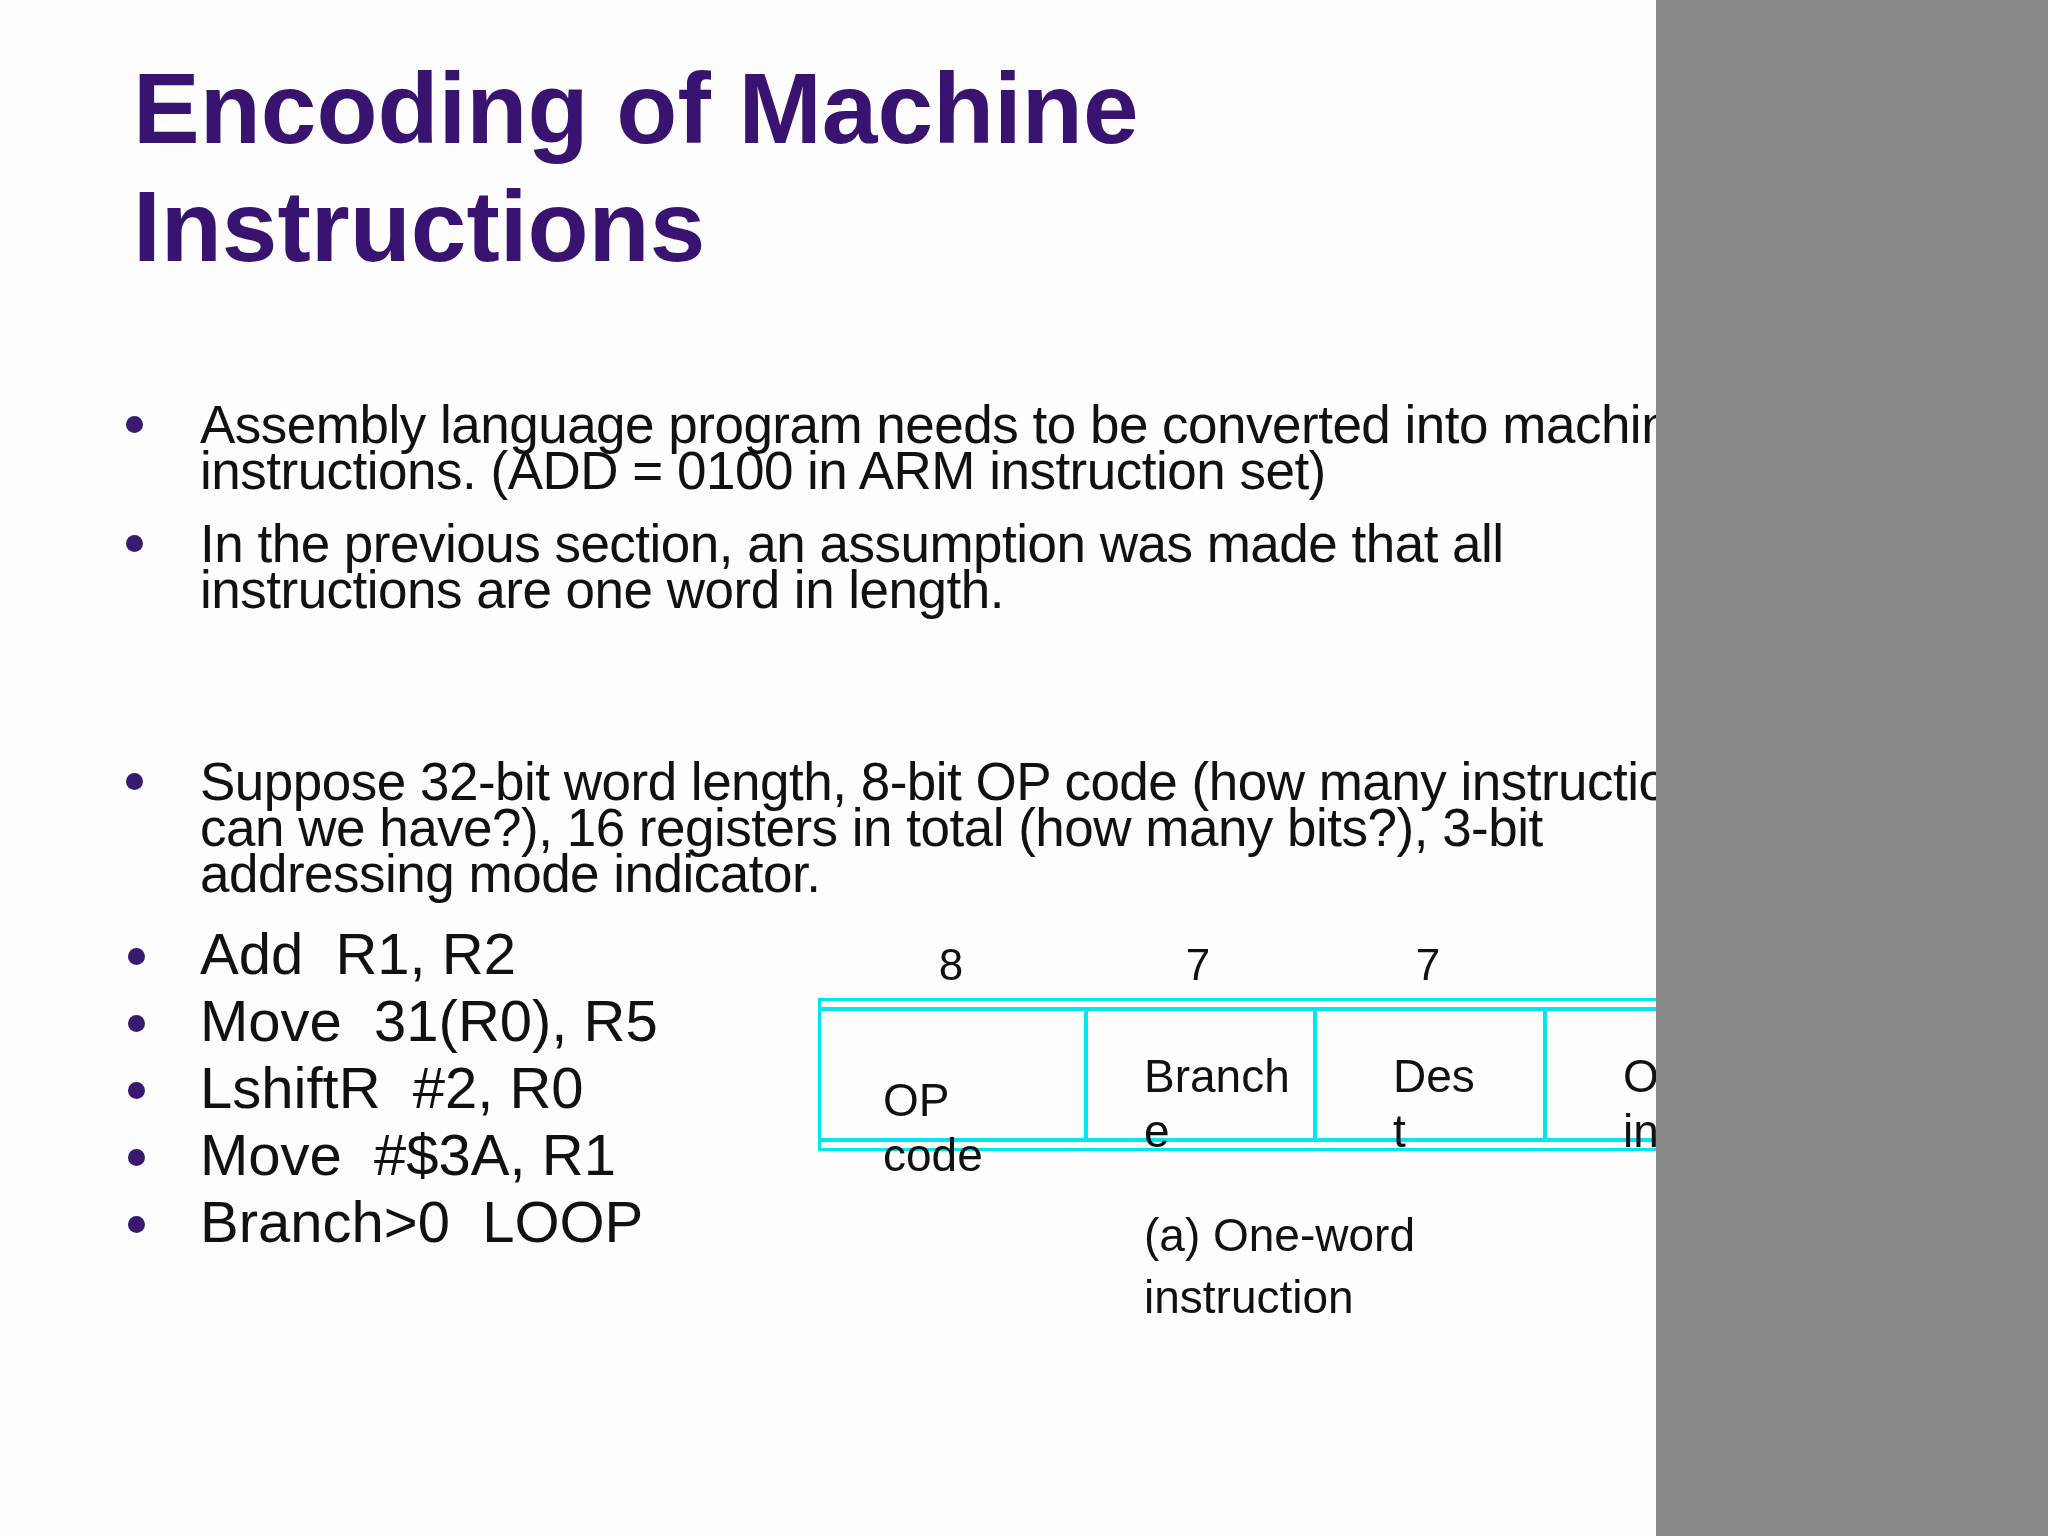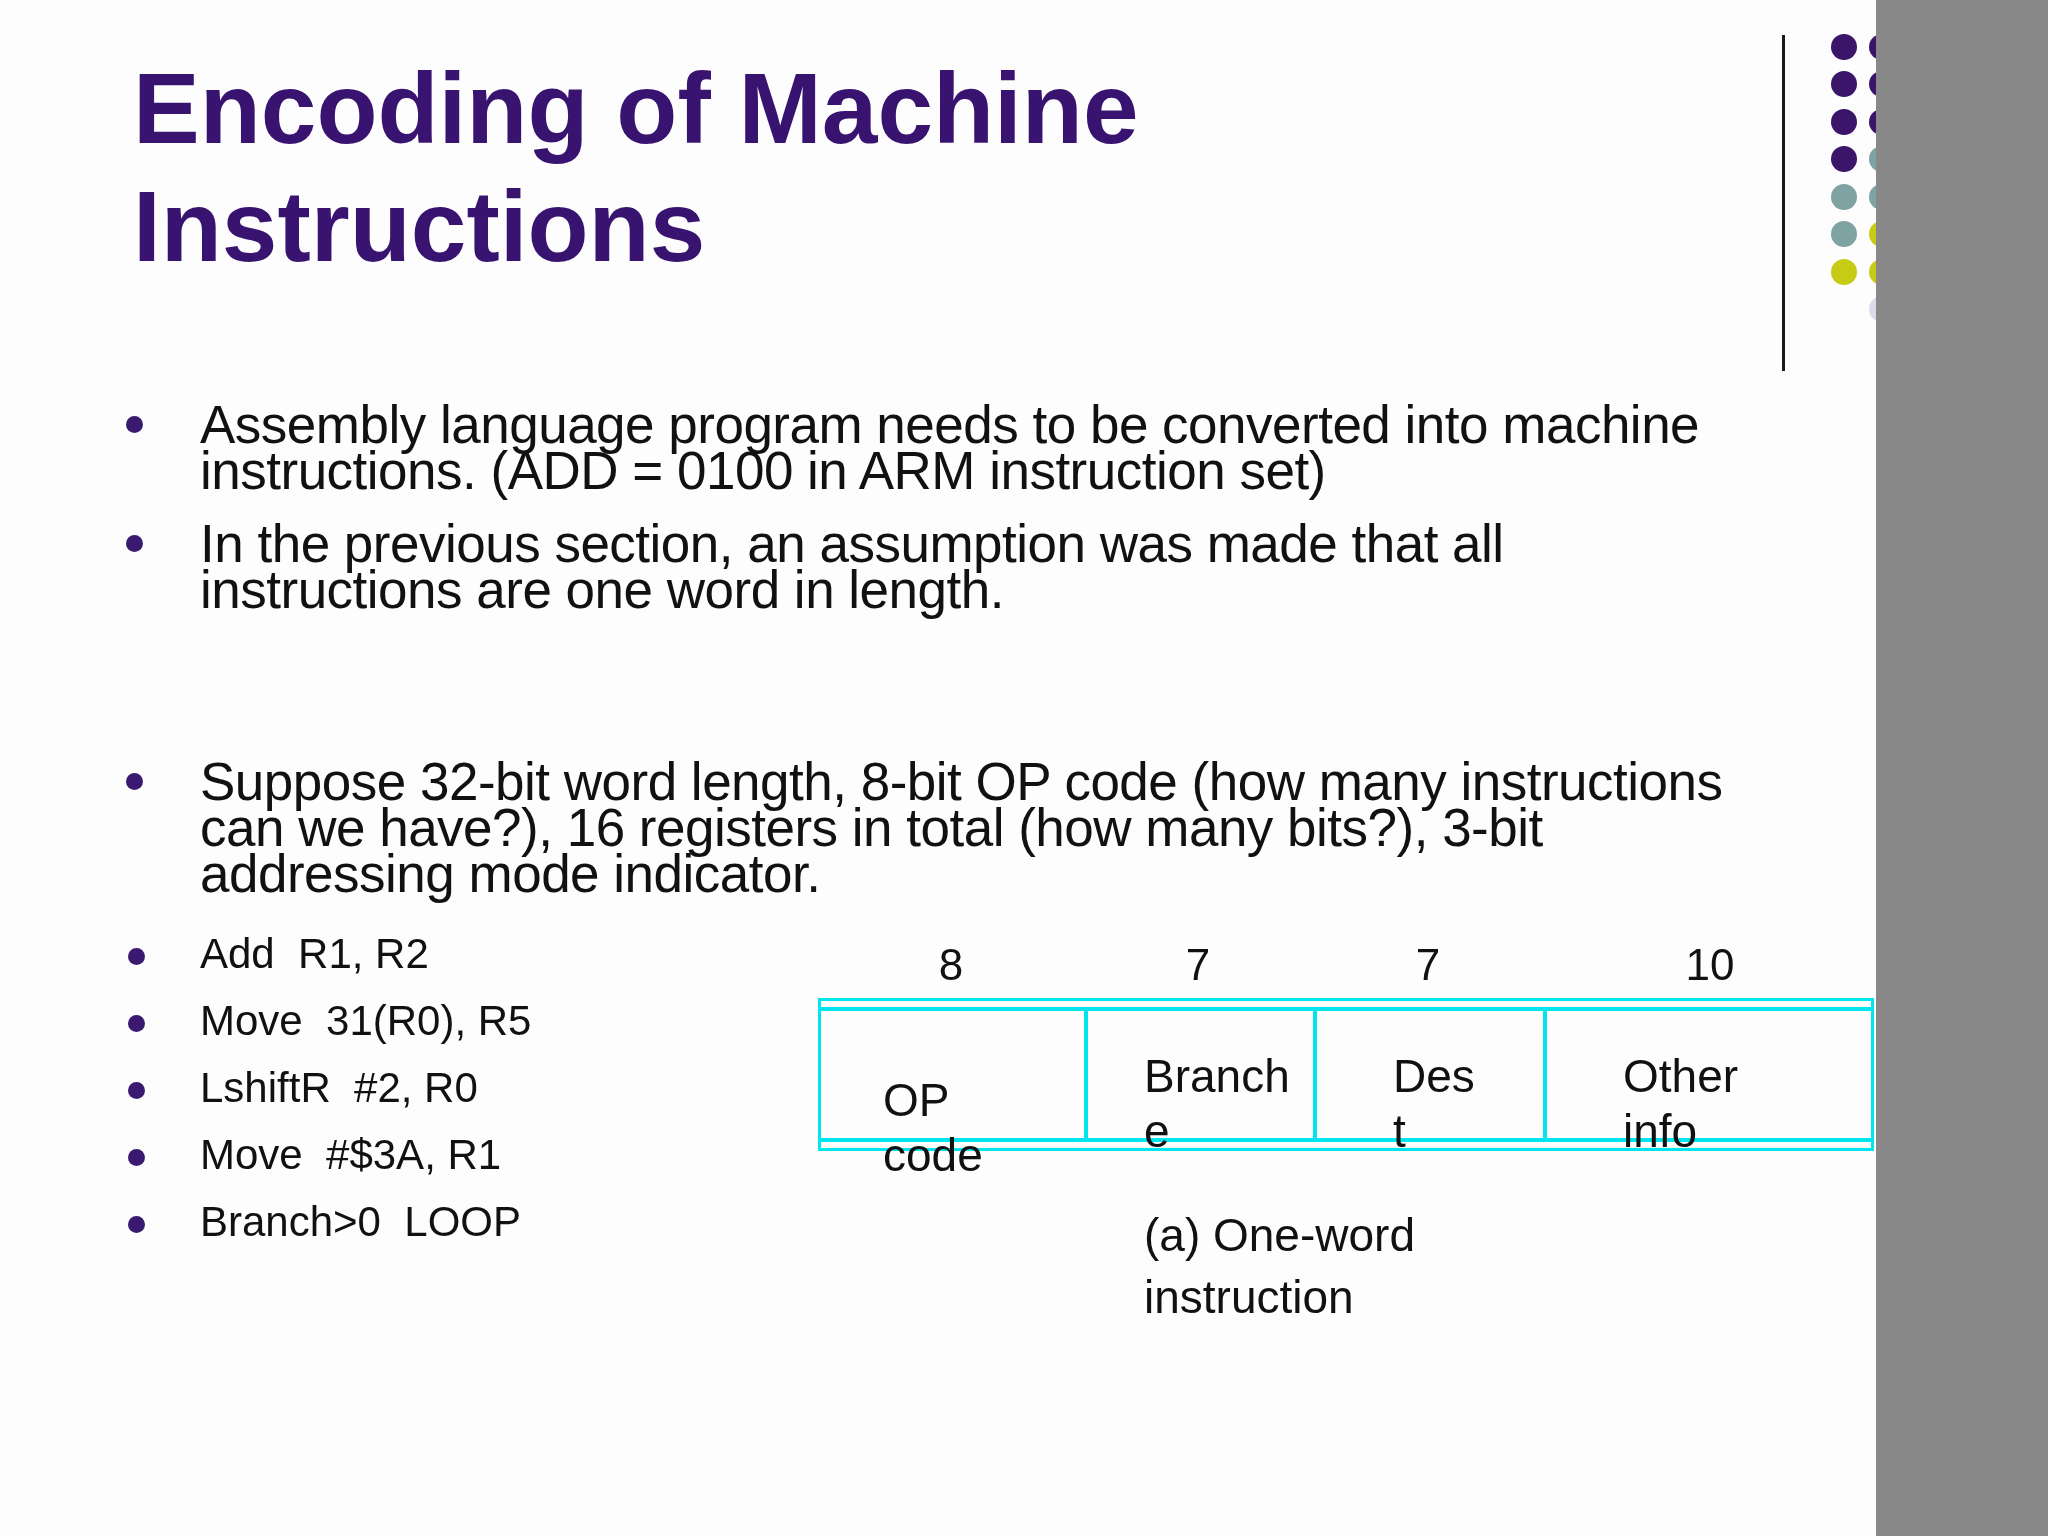--- a/index.html
+++ b/index.html
@@ -1,17 +1,17 @@
 <!DOCTYPE html>
 <html><head>
 <meta charset="utf-8">
 <style>
   html,body { margin:0; padding:0; background:#888; }
   .slide {
-    position:relative; width:1876px; height:1536px;
+    position:relative; width:1656px; height:1536px;
     background:#fdfdfe; overflow:hidden;
     font-family:"Liberation Sans", sans-serif;
     color:#111;
   }
 
   
   .title {
     position:absolute; left:133px; top:49px;
     font-size:100px; line-height:118px; font-weight:bold;
     white-space:pre-wrap; letter-spacing:0;
@@ -25,21 +25,21 @@
   .dot     { width:26px; height:26px; border-radius:50%; }
 
   
   .b { position:absolute; left:200px; white-space:pre-wrap; }
   .b::before {
     content:""; position:absolute; width:17px; height:17px; border-radius:50%;
     background:#3a1a70;
   }
   .b-s { font-size:53px; line-height:46px; letter-spacing:-0.5px; width:1790px; }
   .b-s::before { left:-74px; top:14px; }
-  .b-l { font-size:42px; line-height:66px; }
+  .b-l { font-size:58px; line-height:66px; }
   .b-l::before { left:-72px; top:27px; }
   #bs0 { top:402px; } #bs1 { top:521px; } #bs2 { top:640px; } #bs3 { top:759px; }
   #bl0 { top:921px; } #bl1 { top:988px; } #bl2 { top:1055px; } #bl3 { top:1122px; } #bl4 { top:1189px; }
 
   
   .bitnum {
     position:absolute; top:940px; font-size:44px; line-height:50px;
     transform:translateX(-50%);
   }
   #bit0 { left:951px; } #bit1 { left:1198px; } #bit2 { left:1428px; } #bit3 { left:1710px; }

